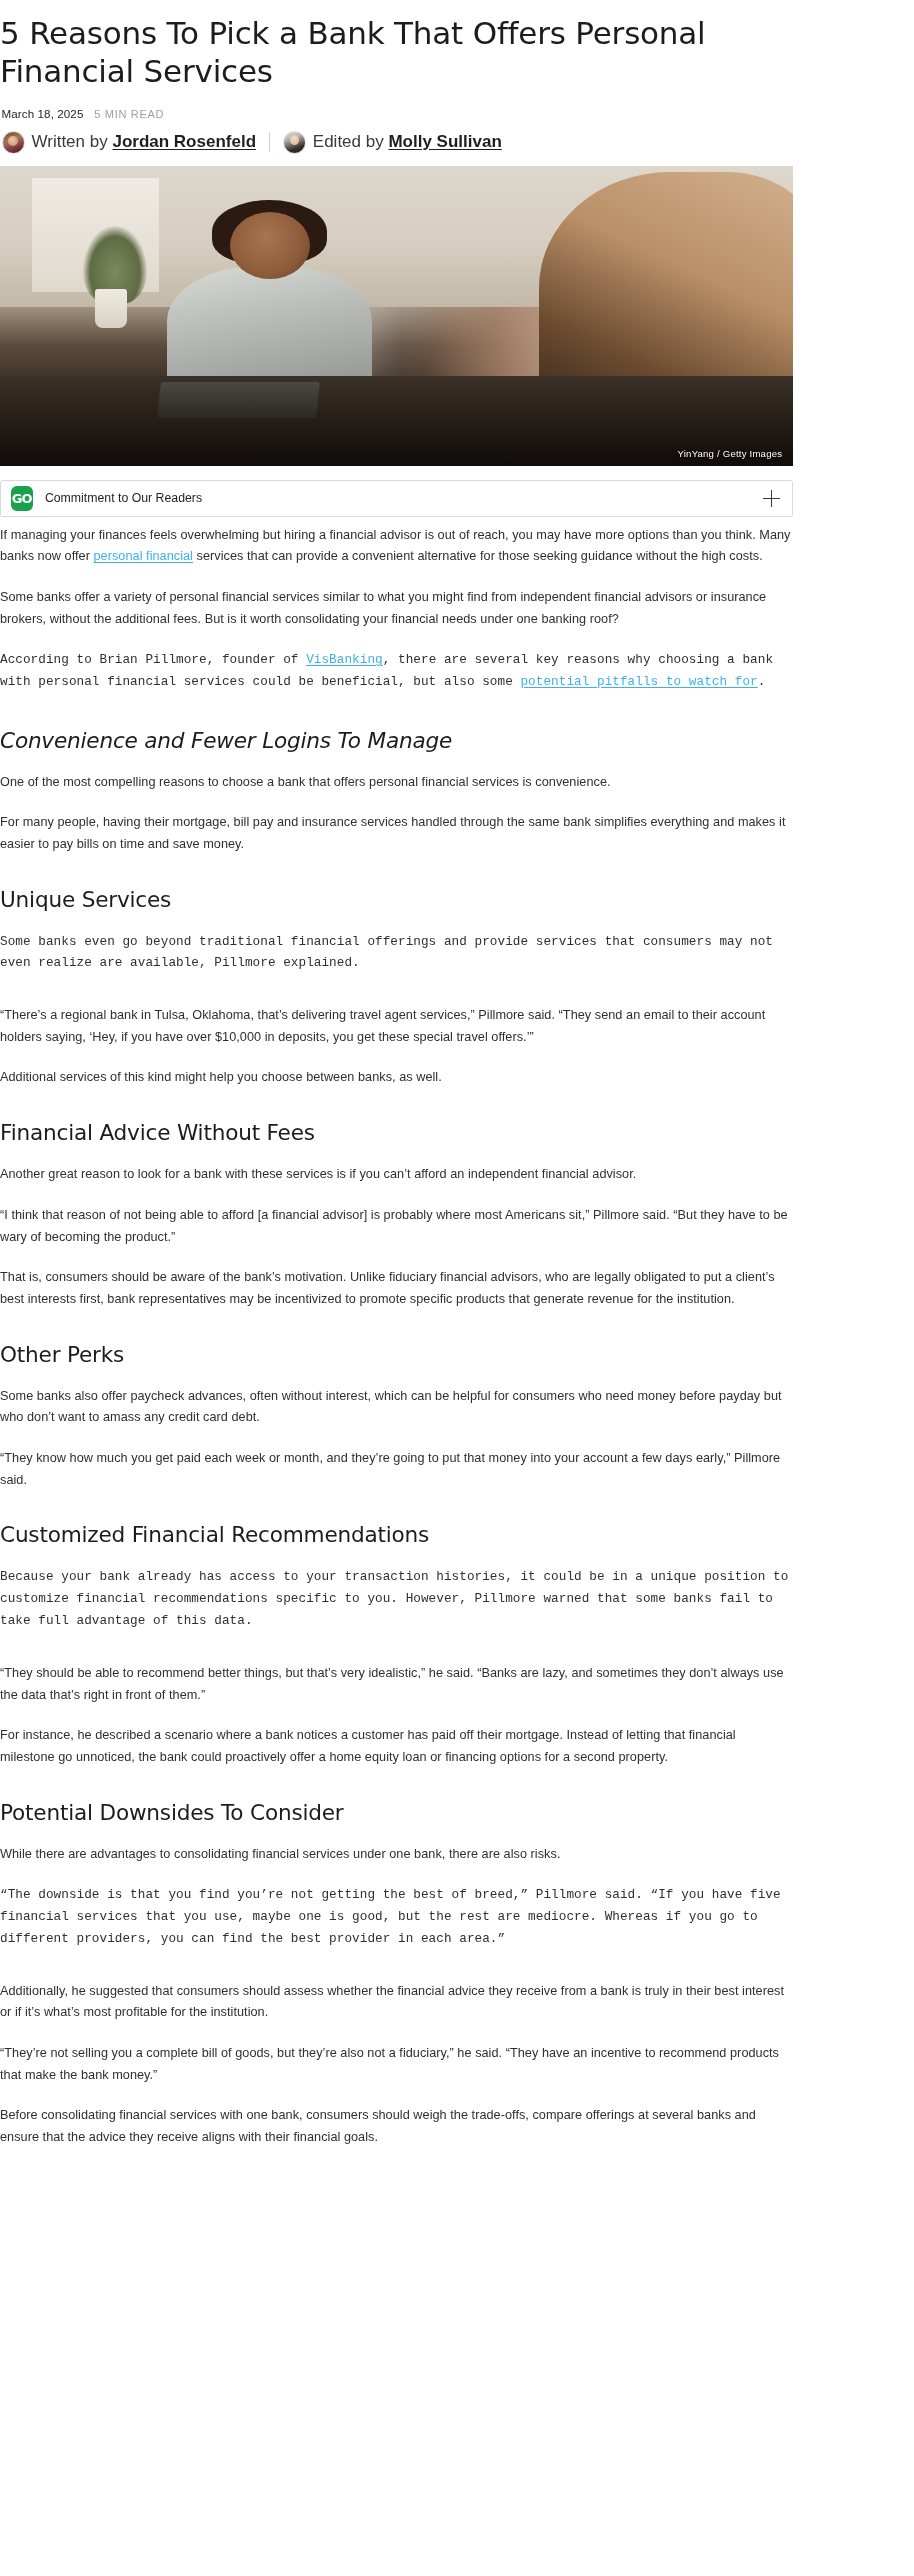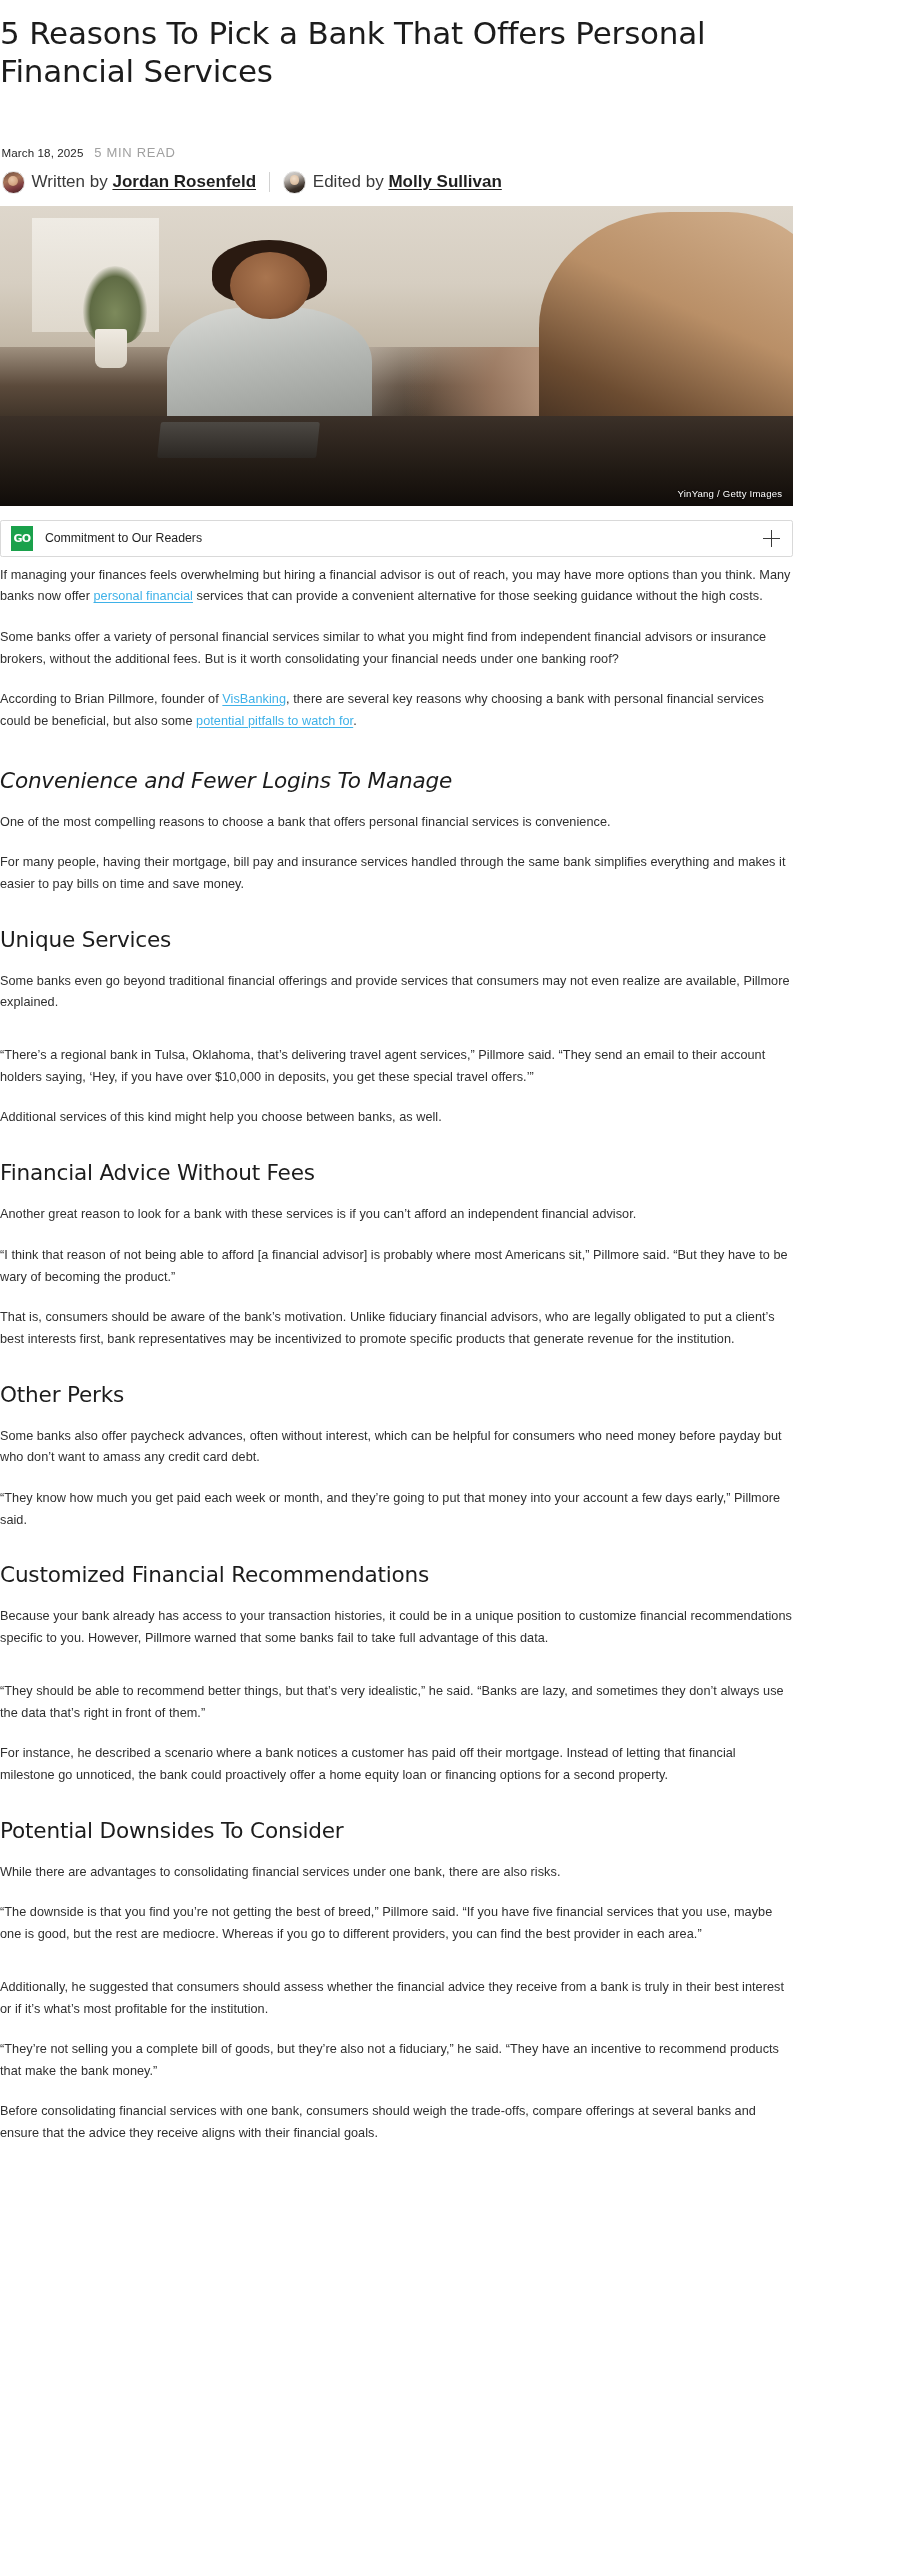--- a/index.html
+++ b/index.html
@@ -47,24 +47,23 @@
     gap: 10.8px;
     margin-top: 17px;
     padding-left: 1.5px;
   }
   .meta-date {
     font-size: 11.6px;
     color: #262626;
     letter-spacing: 0.1px;
   }
   .meta-read {
-    font-size: 13px;
+    font-size: 11px;
     color: #a0a0a0;
     letter-spacing: 0.7px;
-    margin-top: 38px;
   }
 
   
   .byline {
     display: flex;
     align-items: center;
     margin-top: 10.8px;
     padding-left: 1.5px;
     gap: 0;
   }
@@ -210,26 +209,26 @@
     padding: 0 12.3px 0 10px;
     cursor: pointer;
   }
   .go-logo {
     width: 21.6px;
     height: 25px;
     background: #1aa14b;
     color: #ffffff;
     font-family: "DejaVu Sans", sans-serif;
     font-weight: bold;
-    font-size: 11px;
+    font-size: 13px;
     line-height: 25px;
     text-align: center;
     letter-spacing: -0.8px;
     flex: 0 0 21.6px;
-    border-radius: 0;
+    border-radius: 6px;
   }
   .commitment-label {
     margin-left: 12.3px;
     font-size: 12.3px;
     color: #1f1f1f;
     flex: 1 1 auto;
   }
   .plus-icon {
     width: 17px; height: 17px;
     position: relative;
@@ -245,21 +244,21 @@
 
   
   .body { margin-top: 7.7px; }
   p.para {
     font-size: 12.7px;
     line-height: 1.72;
     color: #2f2f2f;
     margin: 0 0 18.5px 0;
     letter-spacing: 0.04px;
   }
-  p.para.gap-lg { margin-bottom: 31px; }
+  p.para.gap-lg { margin-bottom: 31px; font-family: Liberation Mono, monospace; }
   a.inline-link {
     color: #3eb1e8;
     text-decoration: underline;
     text-underline-offset: 1.5px;
     cursor: pointer;
   }
   h2.section {
     font-family: "DejaVu Sans", sans-serif;
     font-size: 21.6px;
     line-height: 1.25;

